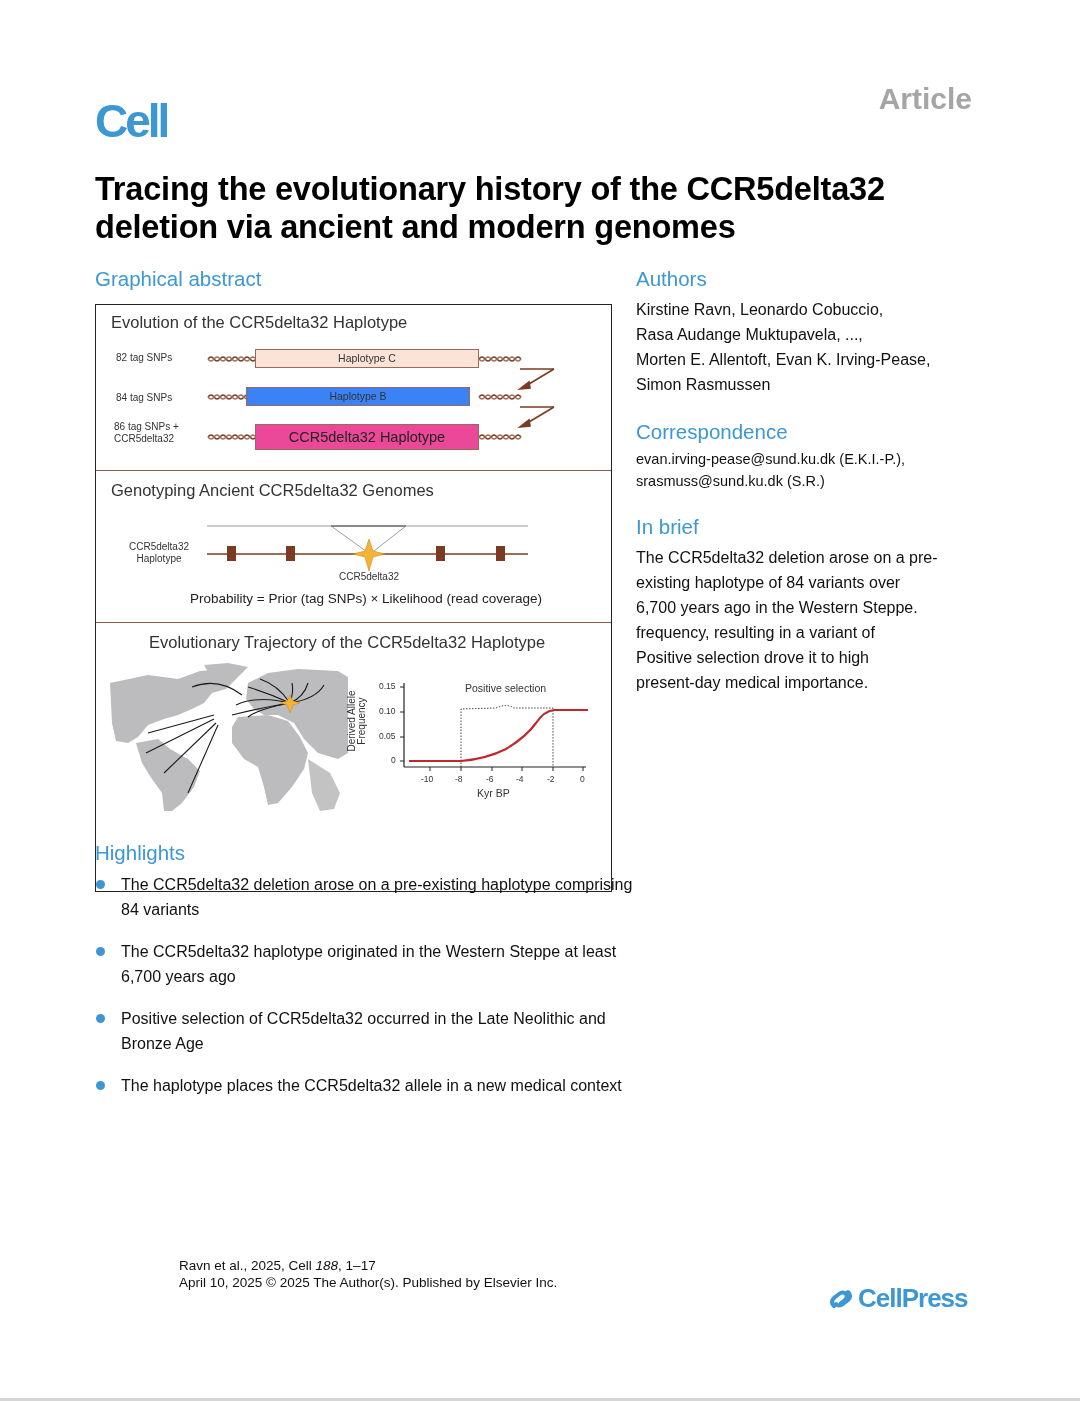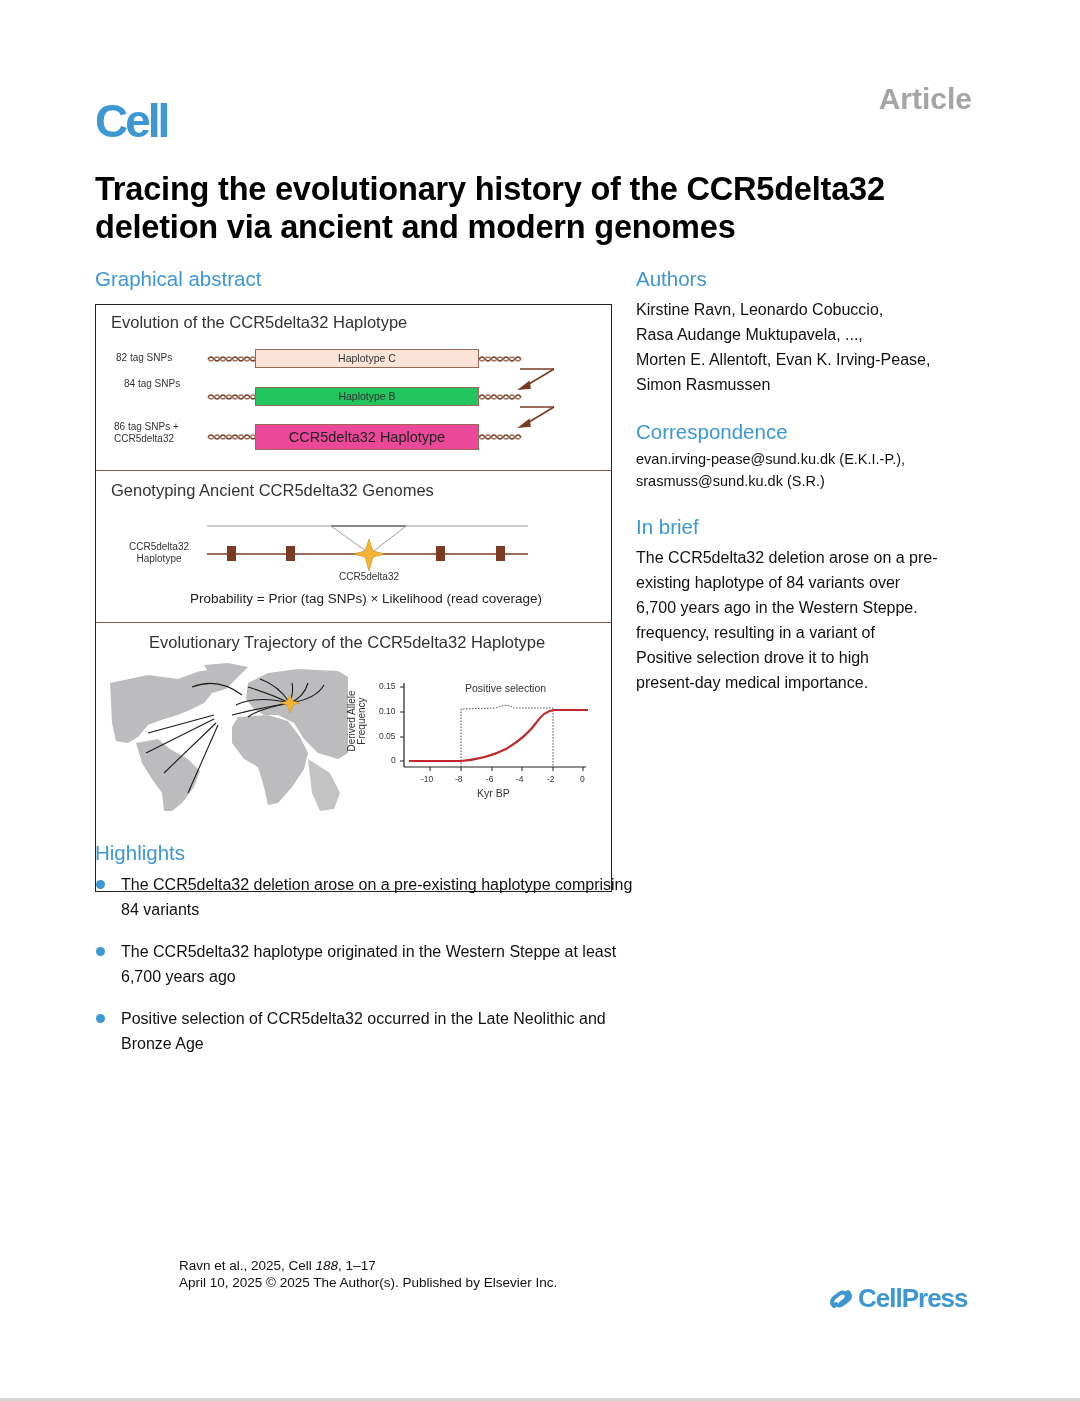--- a/index.html
+++ b/index.html
@@ -33,21 +33,21 @@
 <div class="abs logo">Cell</div>
 <div class="abs article">Article</div>
 <div class="abs title">Tracing the evolutionary history of the CCR5delta32 deletion via ancient and modern genomes</div>
 
 <div class="abs sec-h ga-head">Graphical abstract</div>
 <div class="abs ga-box">
 
   <div class="panel-title" style="left:15px;top:8px;">Evolution of the CCR5delta32 Haplotype</div>
 
   <div class="small" style="left:20px;top:47px;">82 tag SNPs</div>
-  <div class="small" style="left:20px;top:73px;margin-left:8px;">84 tag SNPs</div>
+  <div class="small" style="left:20px;top:87px;">84 tag SNPs</div>
   <div class="small" style="left:18px;top:116px;line-height:12px;">
     <div>86 tag SNPs +</div>
     <div>CCR5delta32</div>
   </div>
 
   <svg class="abs" style="left:0;top:0;" width="515" height="165">
     <g fill="none" stroke="#7a3b22" stroke-width="1.3">
       <path d="M112 54 q3 -4 6 0 t6 0 t6 0 t6 0 t6 0 t6 0 t6 0 t6 0"></path>
       <path d="M112 54 q3 4 6 0 t6 0 t6 0 t6 0 t6 0 t6 0 t6 0 t6 0" stroke="#a0705a"></path>
       <path d="M383 54 q3 -4 6 0 t6 0 t6 0 t6 0 t6 0 t6 0 t6 0"></path>
@@ -65,21 +65,21 @@
       <line x1="424" y1="64" x2="458" y2="64"></line>
       <line x1="458" y1="64" x2="428" y2="82"></line>
       <polygon points="424,84 433,77 434,83"></polygon>
       <line x1="424" y1="102" x2="458" y2="102"></line>
       <line x1="458" y1="102" x2="428" y2="120"></line>
       <polygon points="424,122 433,115 434,121"></polygon>
     </g>
   </svg>
 
   <div class="bar" style="left:159px;top:44px;width:224px;height:19px;line-height:17px;background:#fbe3d8;">Haplotype C</div>
-  <div class="bar" style="left:159px;top:82px;width:224px;height:19px;line-height:17px;background:#22c55e;text-align:center;">Haplotype B</div>
+  <div class="bar" style="left:150px;top:82px;width:224px;height:19px;line-height:17px;background:#3b82f6;text-align:center;">Haplotype B</div>
   <div class="bar" style="left:159px;top:119px;width:224px;height:26px;line-height:24px;background:#ec4899;font-size:14.5px;color:#222;">CCR5delta32 Haplotype</div>
 
   <div class="divider" style="top:165px;"></div>
 
   <div class="panel-title" style="left:15px;top:176px;">Genotyping Ancient CCR5delta32 Genomes</div>
 
   <div class="small" style="left:28px;top:236px;text-align:center;line-height:12px;width:70px;">
     <div>CCR5delta32</div>
     <div>Haplotype</div>
   </div>
@@ -189,20 +189,21 @@
   <div>frequency, resulting in a variant of</div>
   <div>Positive selection drove it to high</div>
   <div>present-day medical importance.</div>
 </div>
 
 <div class="abs sec-h hl-head">Highlights</div>
 <ul class="abs hl-list">
   <li><span class="dot"></span><span>The CCR5delta32 deletion arose on a pre-existing haplotype comprising 84 variants</span></li>
   <li><span class="dot"></span><span>The CCR5delta32 haplotype originated in the Western Steppe at least 6,700 years ago</span></li>
   <li><span class="dot"></span><span>Positive selection of CCR5delta32 occurred in the Late Neolithic and Bronze Age</span></li>
+  <li><span class="dot"></span><span>The haplotype places the CCR5delta32 allele in a new medical context</span></li>
 </ul>
 
 <div class="abs footer">
   <div><span>Ravn et al., 2025, Cell </span><i>188</i><span>, 1–17</span></div>
   <div>April 10, 2025 © 2025 The Author(s). Published by Elsevier Inc.</div>
 </div>
 
 <div class="abs cellpress">
   <svg width="26" height="26" viewBox="0 0 26 26">
     <path d="M6 20 Q2 16 6 12 L11 8 Q15 5 18 8 Q20 11 17 14 L13 17" fill="none" stroke="#3c97d3" stroke-width="4" stroke-linecap="round"></path>

